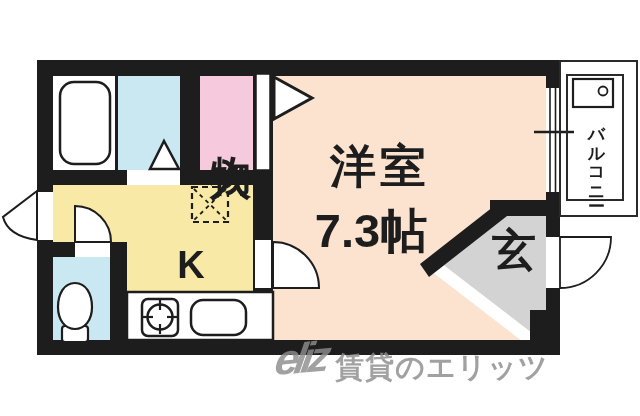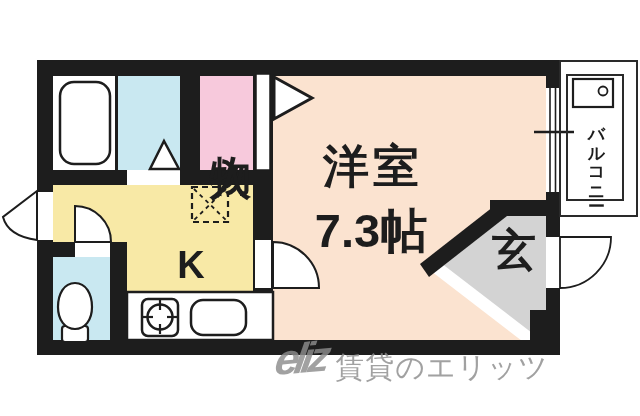--- a/index.html
+++ b/index.html
@@ -3,31 +3,31 @@
 <meta charset="utf-8">
 <style>
   html,body{margin:0;padding:0;background:#ffffff;}
   #stage{position:relative;width:640px;height:416px;background:#ffffff;overflow:hidden;
          font-family:"Liberation Sans","DejaVu Sans",sans-serif;color:#1d1d1d;}
   #plan-svg{position:absolute;left:0;top:0;}
   .lbl{position:absolute;color:#1d1d1d;font-weight:700;line-height:1;white-space:nowrap;}
   .vert{writing-mode:vertical-rl;text-orientation:upright;}
   #monoiri-label{left:201px;top:79px;width:50px;height:92px;font-size:41px;letter-spacing:2px;
                  display:flex;justify-content:center;}
-  #yoshitsu-label{left:316px;top:143px;width:114px;font-size:46px;letter-spacing:4px;text-align:center;}
+  #yoshitsu-label{left:316px;top:143px;width:114px;font-size:46px;letter-spacing:4px;text-align:right;}
   #yoshitsu-size{left:304px;top:207px;width:134px;font-size:47px;text-align:center;}
   #k-label{left:170px;top:246px;width:42px;font-size:38px;text-align:center;}
   #gen-label{left:492px;top:228px;font-size:44px;}
   #balcony-label{left:583px;top:105px;height:102px;font-size:17px;letter-spacing:1px;
                  display:flex;justify-content:center;width:22px;}
   #watermark{position:absolute;left:276px;top:340px;z-index:6;display:flex;align-items:flex-start;
              color:#8d8d8d;opacity:.82;}
   #watermark .logo{font-size:43px;font-style:italic;font-weight:900;letter-spacing:-5px;
                    transform:skewX(-14deg) rotate(-5deg);line-height:.85;}
-  #watermark .brand{font-size:29px;font-weight:400;letter-spacing:1px;margin:8px 0 0 10px;}
+  #watermark .brand{font-size:29px;font-weight:700;letter-spacing:1px;margin:8px 0 0 10px;}
 </style>
 </head>
 <body>
 
 <div id="stage">
 
   <svg id="plan-svg" width="640" height="416" viewBox="0 0 640 416">
 
     <g>
       <rect x="53" y="76" width="64" height="94" fill="#ffffff"></rect>

